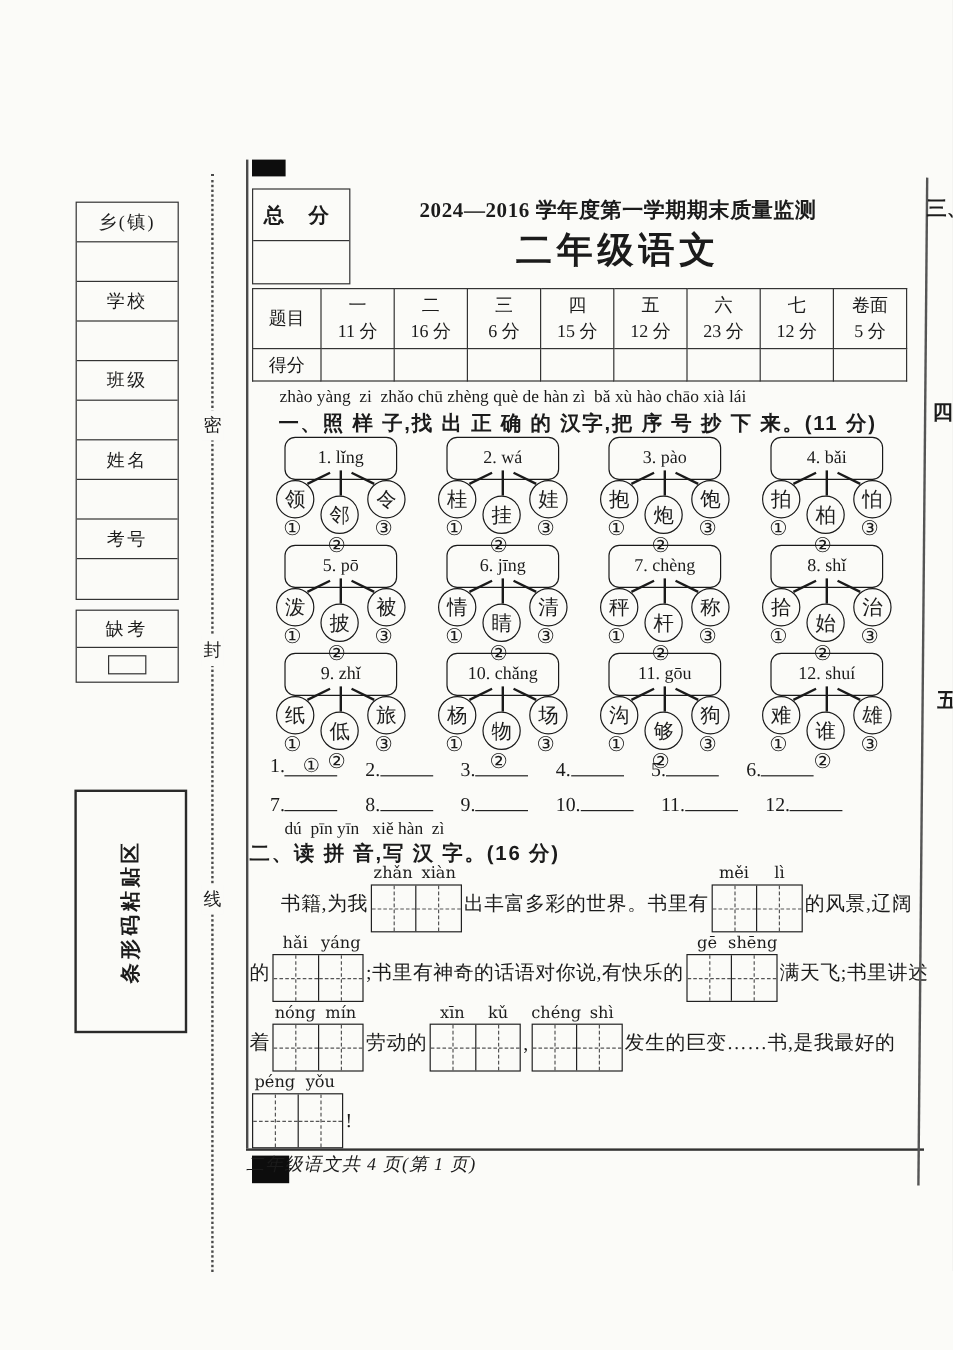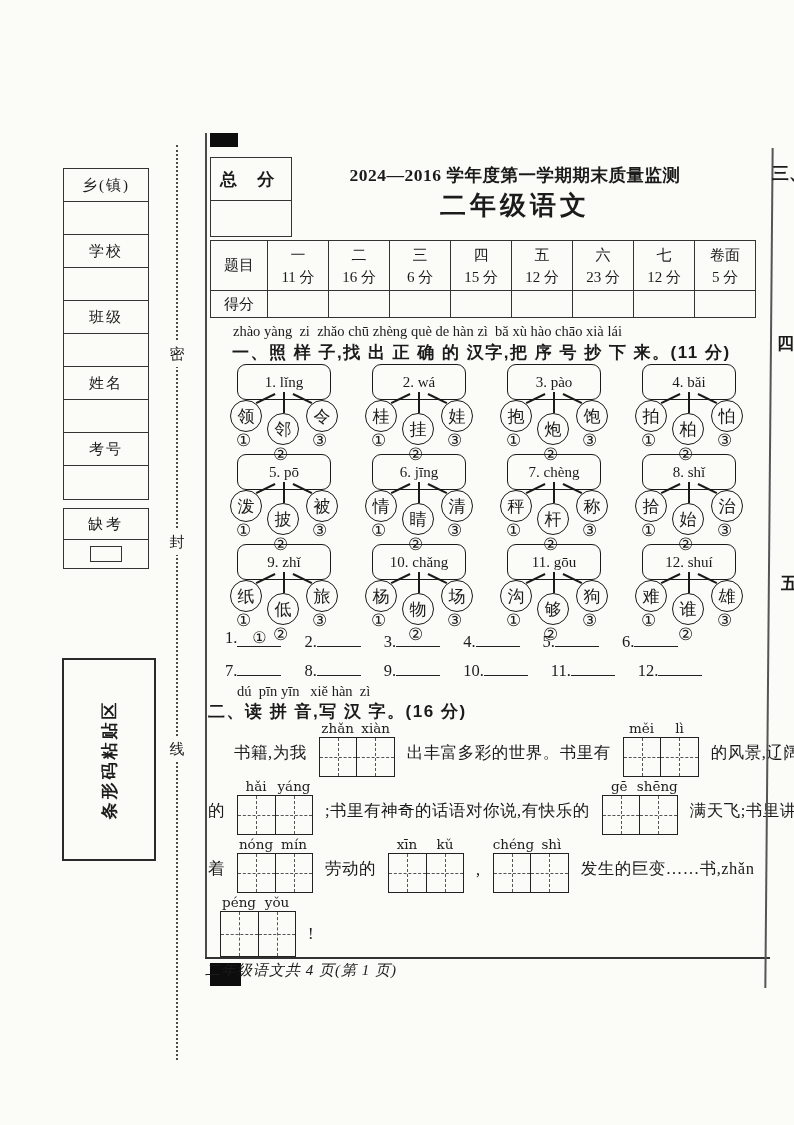--- a/index.html
+++ b/index.html
@@ -32,21 +32,21 @@
   #main { position:absolute; left:205px; top:0; width:565px; height:1125px; }
   #main-left-rule { position:absolute; left:0; top:133px; width:1.6px; height:824px; background:#4a4a4a; }
   .blackmark { position:absolute; background:#0d0d0d; }
   #mark-top { left:5px; top:133px; width:28px; height:14px; }
   #mark-bottom { left:5px; top:963px; width:31px; height:23px; }
 
   #total-box { position:absolute; left:5px; top:157px; width:82px; height:80px; border:1.8px solid #333; }
   #total-box .tb-label { height:43px; border-bottom:1.5px solid #333; display:flex; align-items:center; justify-content:center;
                          font-size:17px; font-weight:bold; letter-spacing:8px; }
   #title1 { position:absolute; left:95px; top:163px; width:430px; text-align:center; font-size:17.5px; font-weight:600; letter-spacing:0.5px; }
-  #title2 { position:absolute; left:95px; top:188px; width:430px; text-align:center; font-size:26px; font-weight:bold; letter-spacing:4px; }
+  #title2 { position:absolute; left:95px; top:188px; width:430px; text-align:center; font-size:30px; font-weight:bold; letter-spacing:4px; }
 
   #score-table { position:absolute; left:5px; top:240px; border-collapse:collapse; }
   #score-table td { border:1.5px solid #333; text-align:center; font-size:15px; padding:0; }
   #score-table .st-corner { width:57px; }
   #score-table .st-col { width:61px; height:50px; line-height:1.45; padding-top:2px; }
   #score-table .st-score-row td { height:27px; }
 
   .sec-title { position:absolute; left:3px; font-size:17px; font-weight:bold; letter-spacing:1.5px;
                font-family:"Liberation Sans", sans-serif; white-space:nowrap; }
   .sec-pinyin { position:absolute; font-size:14.5px; white-space:pre; }
@@ -71,21 +71,21 @@
   .n3 { left:91px; top:66px; }
 
   .ans-row { position:absolute; left:20px; display:flex; font-size:16.5px; }
   .ans-item { margin-right:23px; white-space:nowrap; }
   .ans-line { display:inline-block; width:44px; border-bottom:1.5px solid #222; text-align:center; font-size:16px; height:19px; }
 
   
   #para { position:absolute; left:3px; top:720px; width:560px; }
   .pline { display:flex; align-items:flex-end; margin-bottom:1px; }
   .ptext { font-size:16.5px; padding-bottom:13px; white-space:nowrap; letter-spacing:0.5px; }
-  .wwrap { display:inline-flex; flex-direction:column; margin:0 12px; }
+  .wwrap { display:inline-flex; flex-direction:column; margin:0 2px; }
   .wpy { display:flex; font-size:13.5px; height:17px; }
   .wpy i { flex:1; text-align:center; font-style:normal; font-family:"DejaVu Serif", serif; }
   .wbox { display:flex; border:1.6px solid #222; width:76px; height:40px; position:relative; }
   .wcell { position:relative; flex:1; }
   .wcell + .wcell { border-left:1.5px solid #222; }
   .wcell::before { content:""; position:absolute; left:0; right:0; top:50%; border-top:1.3px dashed #555; }
   .wcell::after  { content:""; position:absolute; top:0; bottom:0; left:50%; border-left:1.3px dashed #555; }
 
   #footer-rule { position:absolute; left:0; top:957px; width:565px; height:1.6px; background:#333; }
   #footer-text { position:absolute; left:0; top:961px; width:565px; text-align:left; font-size:15px; letter-spacing:1px;font-style:italic; }
@@ -421,21 +421,21 @@
         <span class="wwrap">
           <span class="wpy">
               <i>chéng</i>
               <i>shì</i>
             </span>
           <span class="wbox">
               <span class="wcell"></span>
               <span class="wcell"></span>
             </span>
         </span>
-        <span class="ptext">发生的巨变……书,zhǎn</span>
+        <span class="ptext">发生的巨变……书,是我最好的</span>
       </div>
 
       <div class="pline">
         <span class="wwrap">
           <span class="wpy">
               <i>péng</i>
               <i>yǒu</i>
             </span>
           <span class="wbox" style="height:46px;">
               <span class="wcell"></span>

